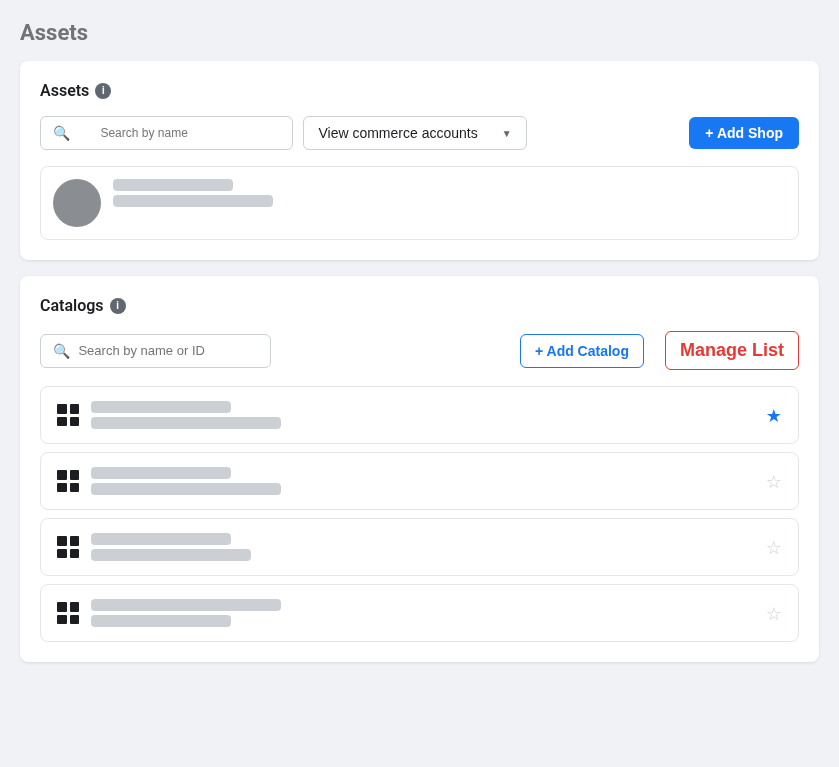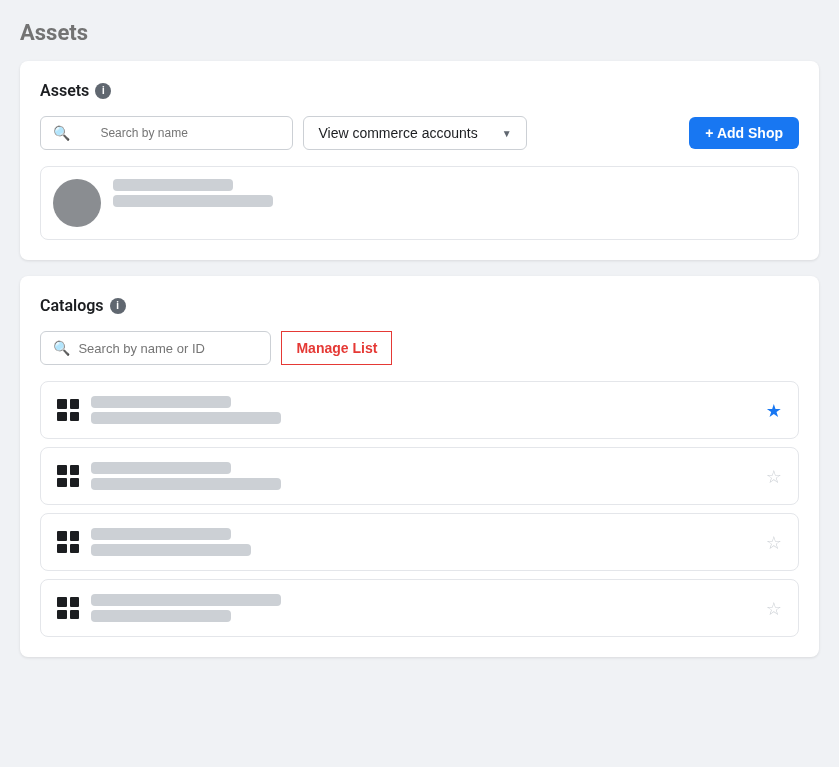--- a/index.html
+++ b/index.html
@@ -171,25 +171,26 @@
       font-weight: 600;
       cursor: pointer;
       display: flex;
       align-items: center;
       gap: 6px;
     }
     .manage-list-btn {
       background: #fff;
       color: #e53935;
       border: 1px solid #e53935;
-      border-radius: 0;
+      border-radius: 6px;
       padding: 8px 14px;
-      font-size: 14px;
+      font-size: 18px;
       font-weight: 600;
       cursor: pointer;
+      margin-left: 11px;
     }
 
     .catalog-list {
       display: flex;
       flex-direction: column;
       gap: 8px;
     }
     .catalog-item {
       display: flex;
       align-items: center;
@@ -263,20 +264,21 @@
   <div class="section-header">
     <span class="section-title">Catalogs</span>
     <span class="info-icon">i</span>
   </div>
 
   <div class="catalogs-toolbar">
     <div class="catalogs-search">
       <span class="search-icon">🔍</span>
       <input type="text" placeholder="Search by name or ID" style="">
     </div>
+    <button class="add-catalog-btn">+ Add Catalog</button>
     <button class="manage-list-btn">Manage List</button>
   </div>
 
   <div class="catalog-list">
 
     <div class="catalog-item">
       <div class="catalog-grid-icon">
         <span></span>
           <span></span>
           <span></span>

